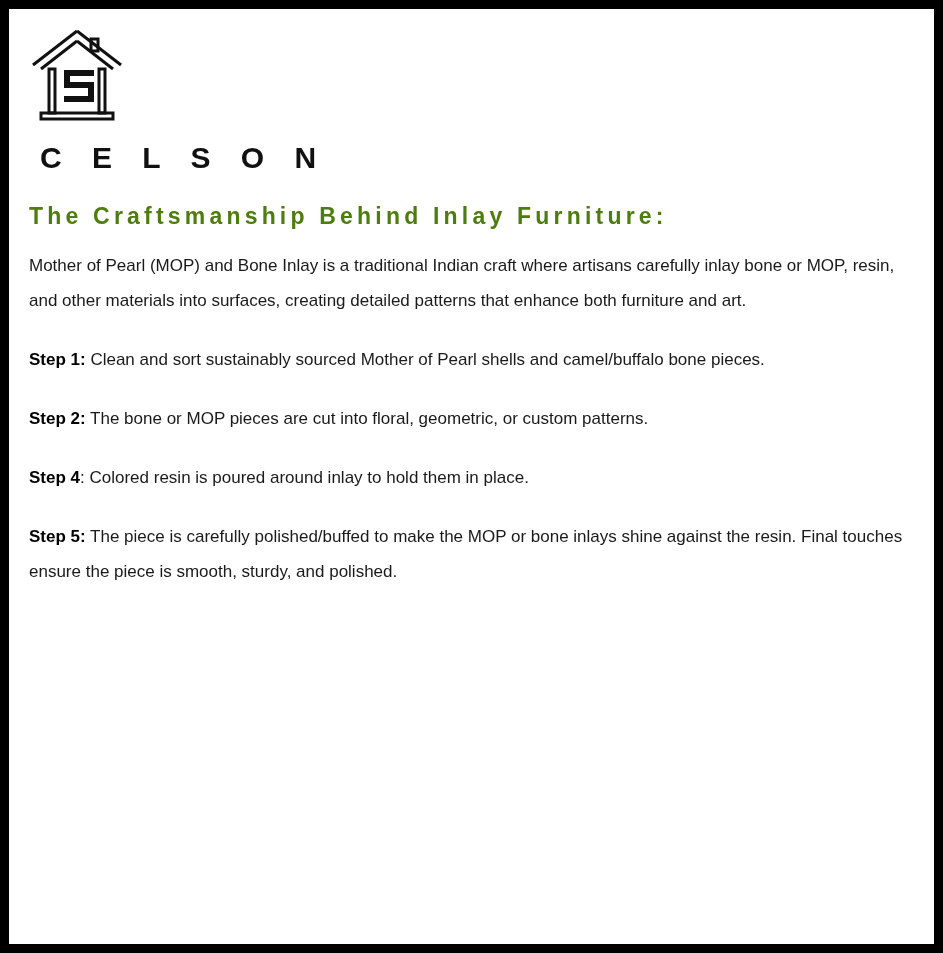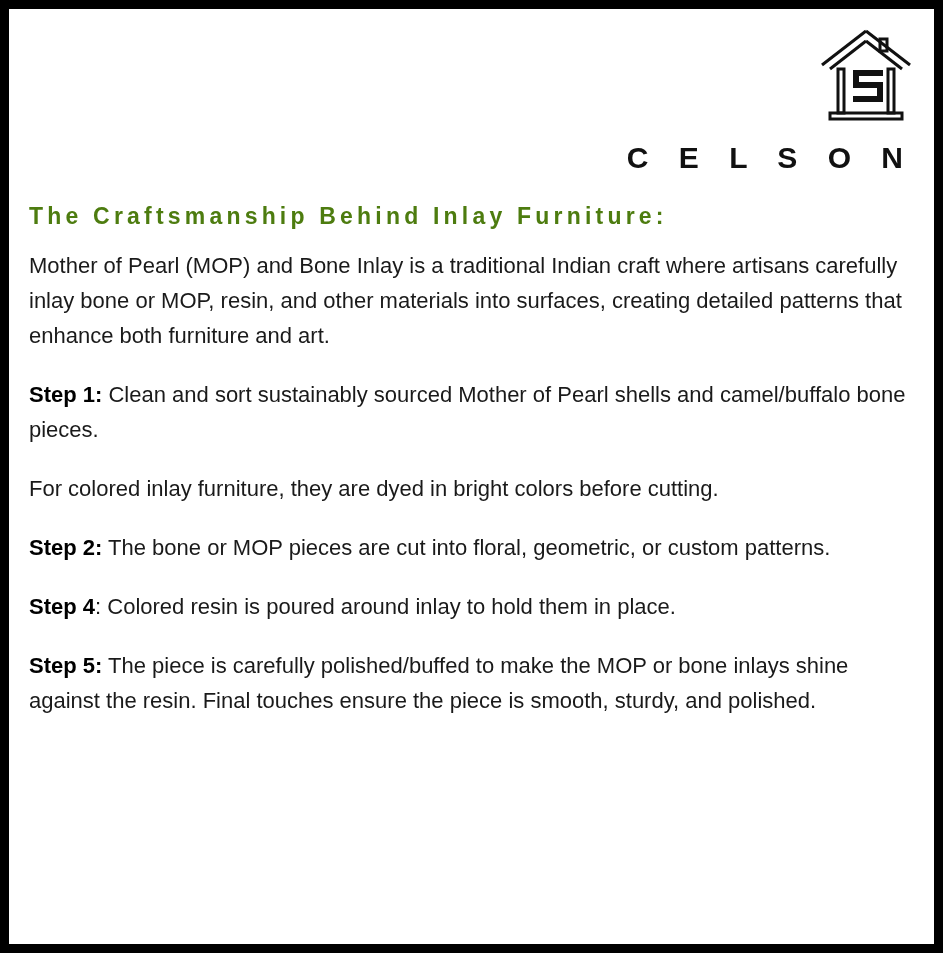--- a/index.html
+++ b/index.html
@@ -20,21 +20,21 @@
     height: 953px;
     border: 9px solid #000000;
     background: #ffffff;
     padding: 14px 20px 10px 20px;
     display: flex;
     flex-direction: column;
   }
   .brand-block {
     display: flex;
     flex-direction: column;
-    align-items: flex-end;
+    align-items: flex-start;
     margin-top: 2px;
   }
   .logo-mark {
     width: 96px;
     height: 100px;
     display: block;
   }
   .brand-name {
     margin-top: 16px;
     font-size: 30px;
@@ -47,21 +47,21 @@
   .headline {
     margin-top: 28px;
     margin-left: 0px;
     font-size: 23px;
     font-weight: 700;
     letter-spacing: 4.2px;
     color: #4d7c0f;
   }
   .body-copy {
     margin-top: 18px;
-    font-size: 22px;
+    font-size: 17px;
     line-height: 35px;
     color: #1a1a1a;
   }
   .para {
     margin: 0 0 24px 0;
   }
   .para:last-child {
     margin-bottom: 0;
   }
   .step-label {
@@ -99,23 +99,20 @@
   <div class="headline">The Craftsmanship Behind Inlay Furniture:</div>
 
   <div class="body-copy">
     <p class="para">
       <span class="step-label"></span><span>Mother of Pearl (MOP) and Bone Inlay is a traditional Indian craft where artisans carefully inlay bone or MOP, resin, and other materials into surfaces, creating detailed patterns that enhance both furniture and art.</span>
     </p>
     <p class="para">
       <span class="step-label">Step 1:</span><span> Clean and sort sustainably sourced Mother of Pearl shells and camel/buffalo bone pieces.</span>
     </p>
     <p class="para">
-      <span class="step-label"></span><span>For colored inlay furniture, they are dyed in bright colors before cutting.</span>
-    </p>
-    <p class="para">
       <span class="step-label">Step 2:</span><span> The bone or MOP pieces are cut into floral, geometric, or custom patterns.</span>
     </p>
     <p class="para">
       <span class="step-label">Step 4</span><span>: Colored resin is poured around inlay to hold them in place.</span>
     </p>
     <p class="para">
       <span class="step-label">Step 5:</span><span> The piece is carefully polished/buffed to make the MOP or bone inlays shine against the resin. Final touches ensure the piece is smooth, sturdy, and polished.</span>
     </p>
   </div>
 

